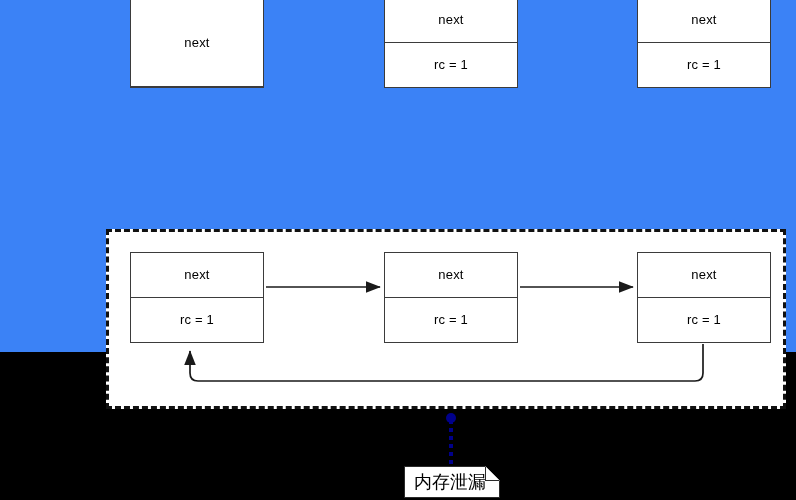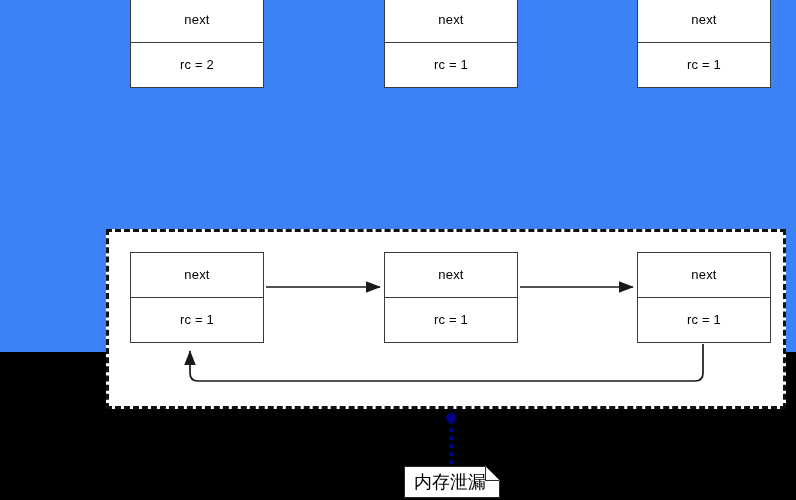--- a/index.html
+++ b/index.html
@@ -121,21 +121,20 @@
 </style>
 </head>
 <body>
 
 <div id="stage">
 
   <div class="leak-region"></div>
 
   <div class="node top-row col1">
     <div class="cell top">next</div>
-    <div class="cell">rc = 2</div>
   </div>
 
   <div class="node top-row col2">
     <div class="cell top">next</div>
     <div class="cell">rc = 1</div>
   </div>
 
   <div class="node top-row col3">
     <div class="cell top">next</div>
     <div class="cell">rc = 1</div>

